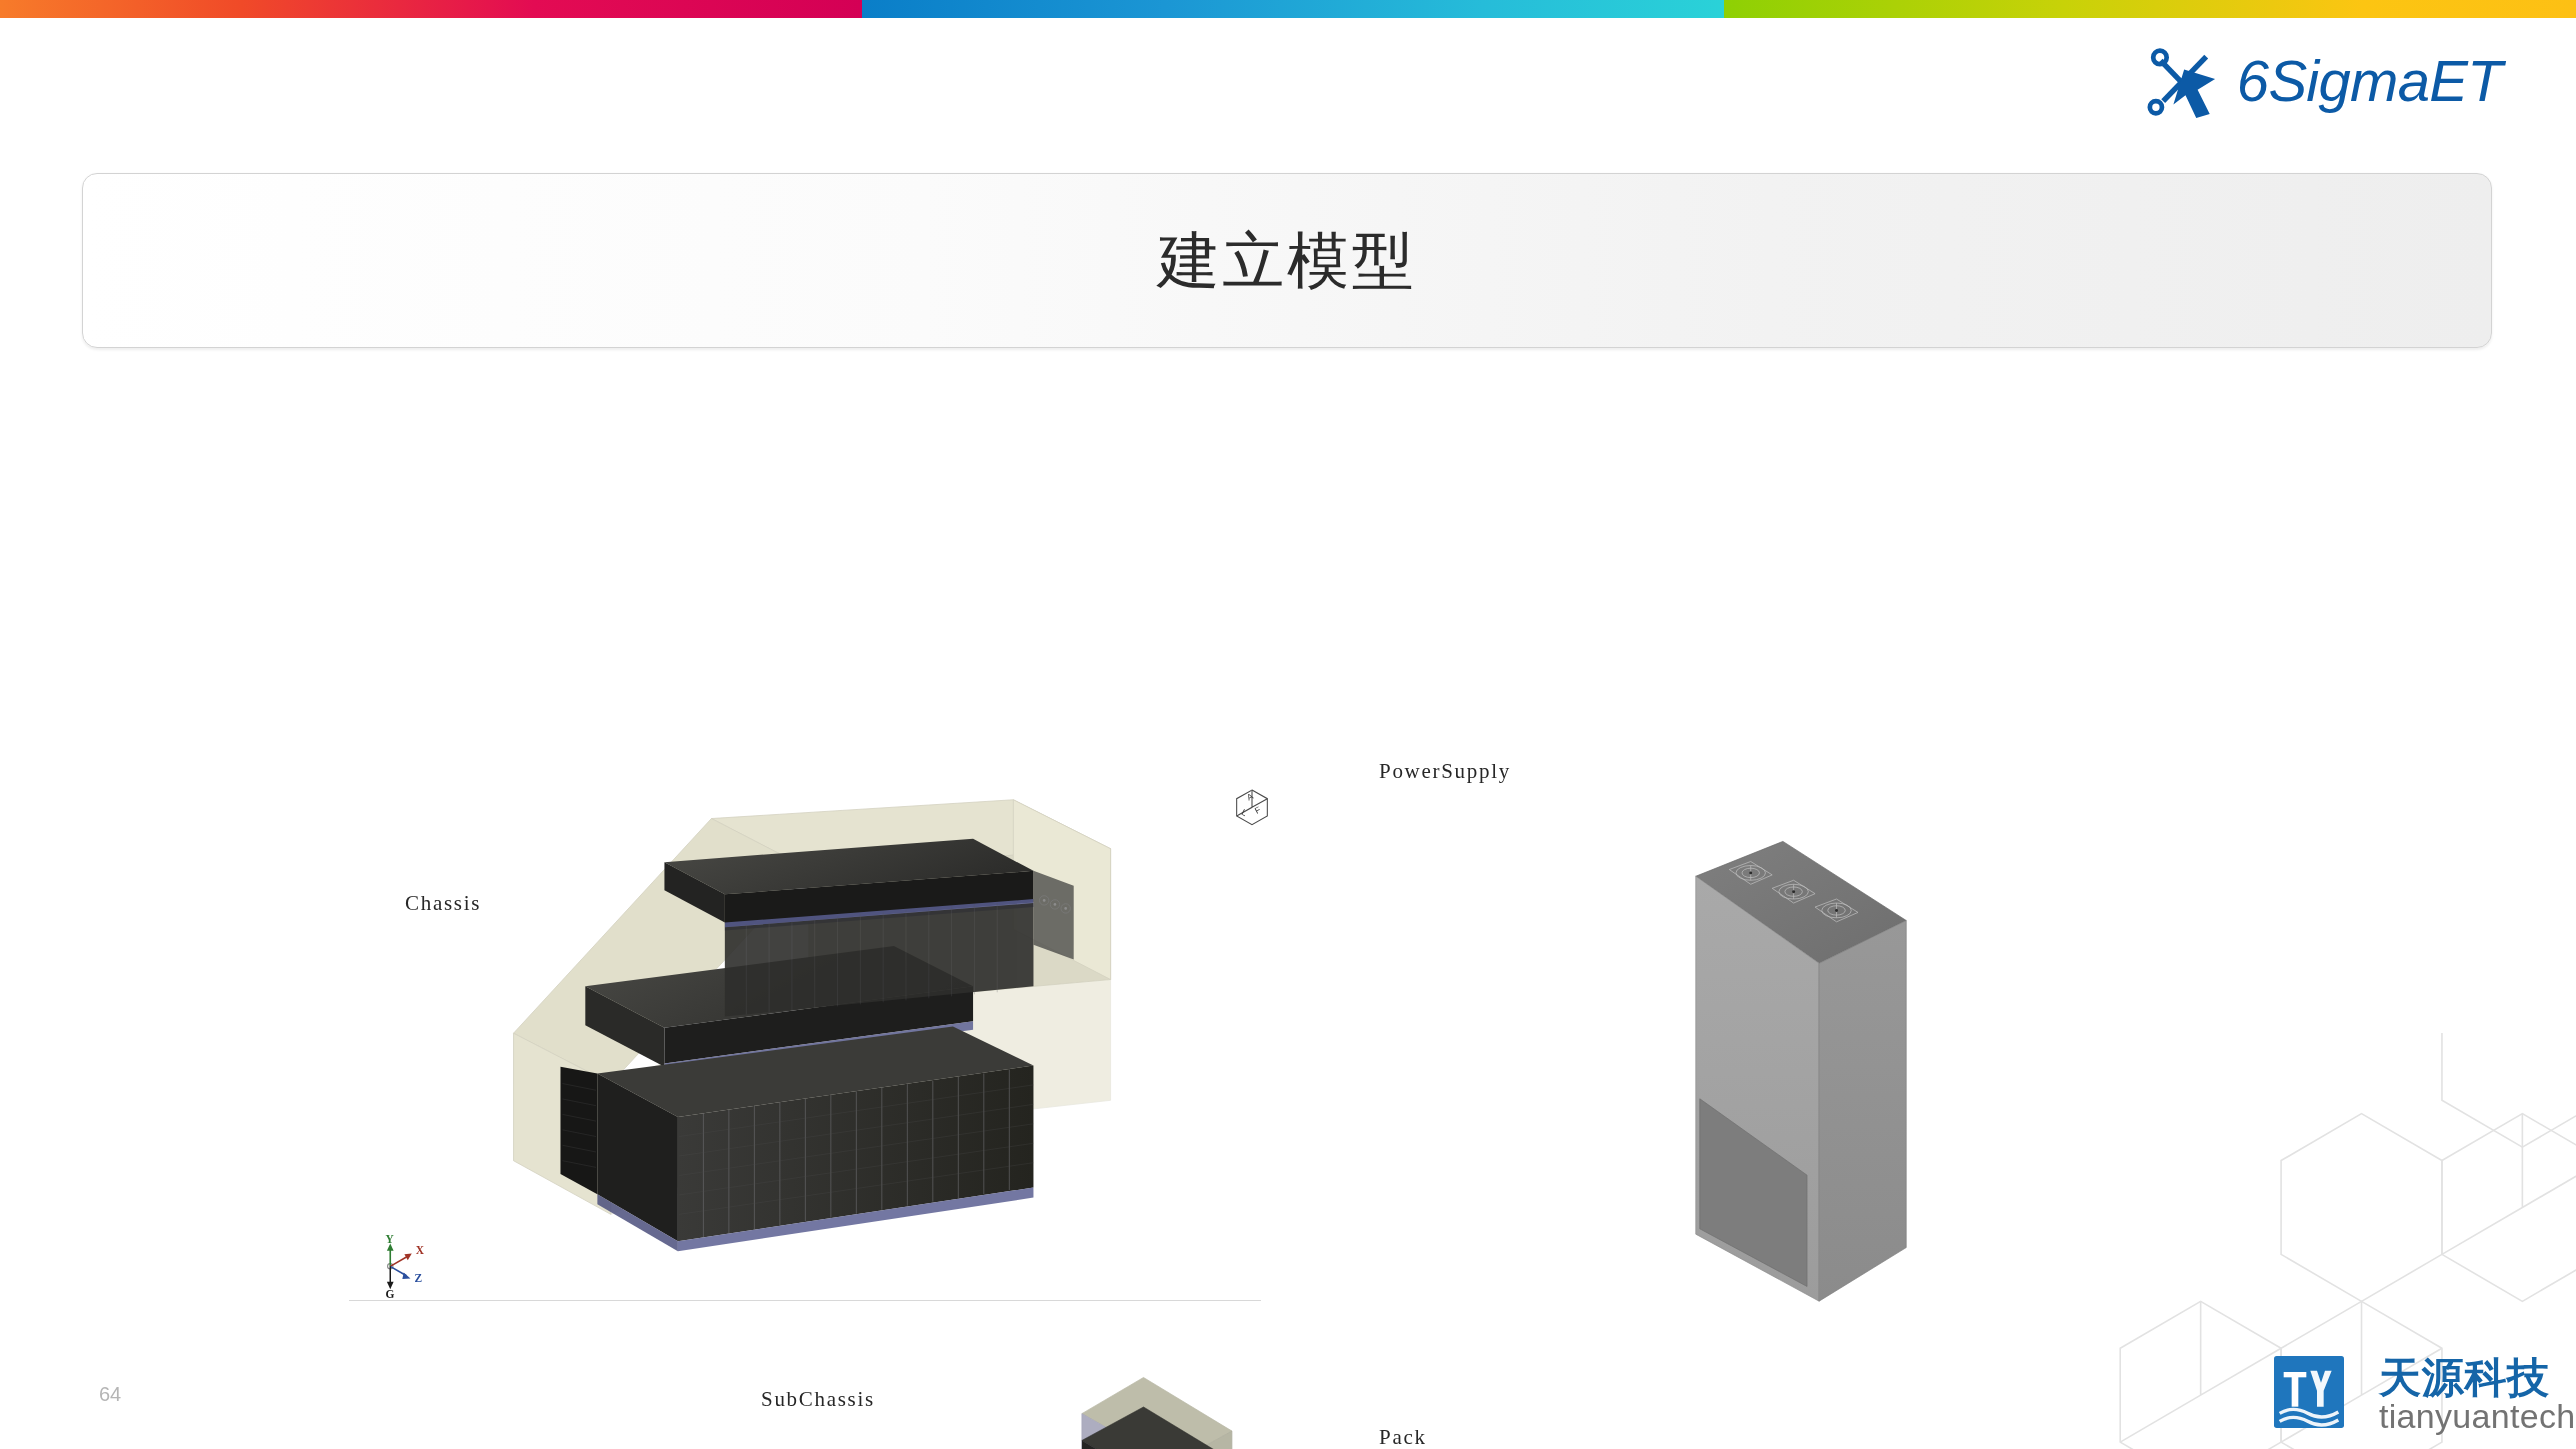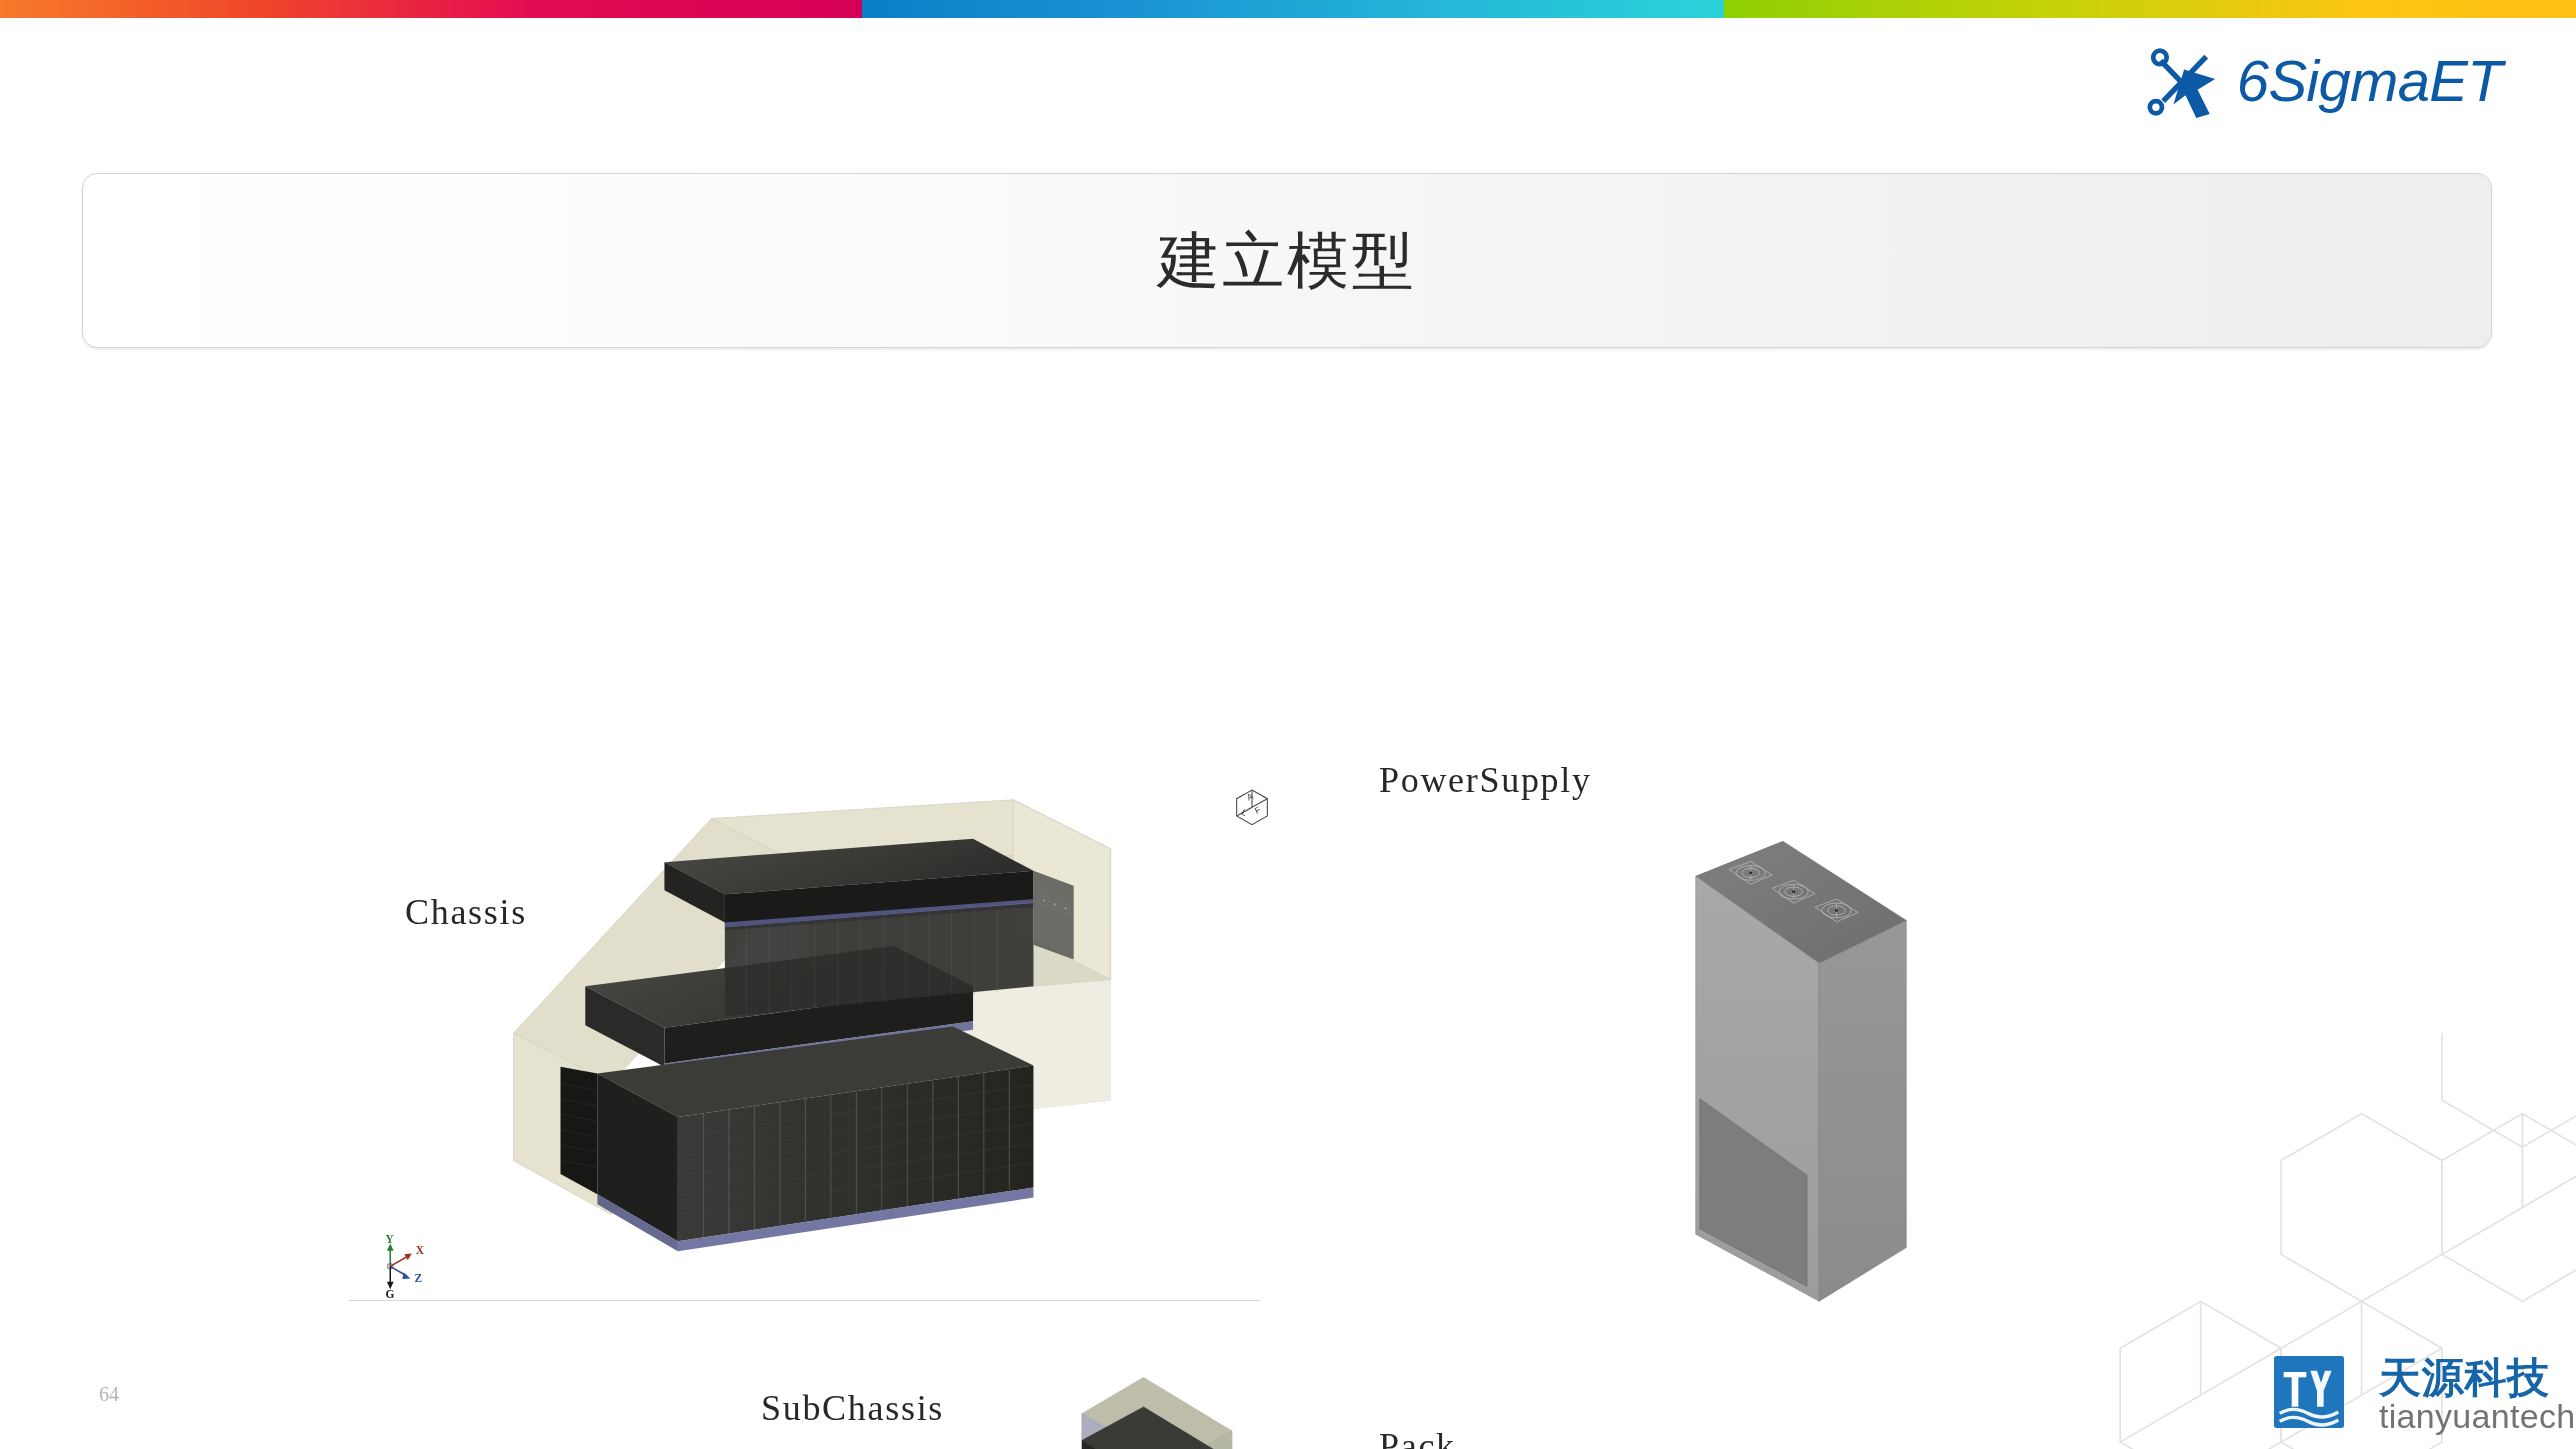--- a/index.html
+++ b/index.html
@@ -85,21 +85,21 @@
     position: absolute;
     top: 362px;
     left: 0;
     width: 2576px;
     height: 1087px;
   }
 
   .cad-label {
     position: absolute;
     font-family: "Liberation Serif", serif;
-    font-size: 36px;
+    font-size: 21px;
     color: #272727;
     letter-spacing: 1.7px;
     white-space: nowrap;
   }
 
   #label-chassis   { left: 405px;  top: 529px;  }
   #label-powersupply { left: 1379px; top: 397px; }
   #label-subchassis{ left: 761px; top: 1025px; }
   #label-pack      { left: 1379px; top: 1063px; }
 
@@ -131,21 +131,21 @@
   .model { position: absolute; }
   #model-chassis     { left: 443px;  top: 423px;  }
   #model-powersupply { left: 1670px; top: 470px;  }
   #model-subchassis  { left: 1043px; top: 1003px; }
 
   
   #page-number {
     position: absolute;
     left: 99px;
     top: 1383px;
-    font-family: Liberation Serif, serif;
+    font-family: Liberation Sans, sans-serif;
     font-size: 20px;
     color: #b5b5b5;
   }
 
   #corp-logo {
     position: absolute;
     left: 2274px;
     top: 1356px;
     display: flex;
     align-items: flex-start;

